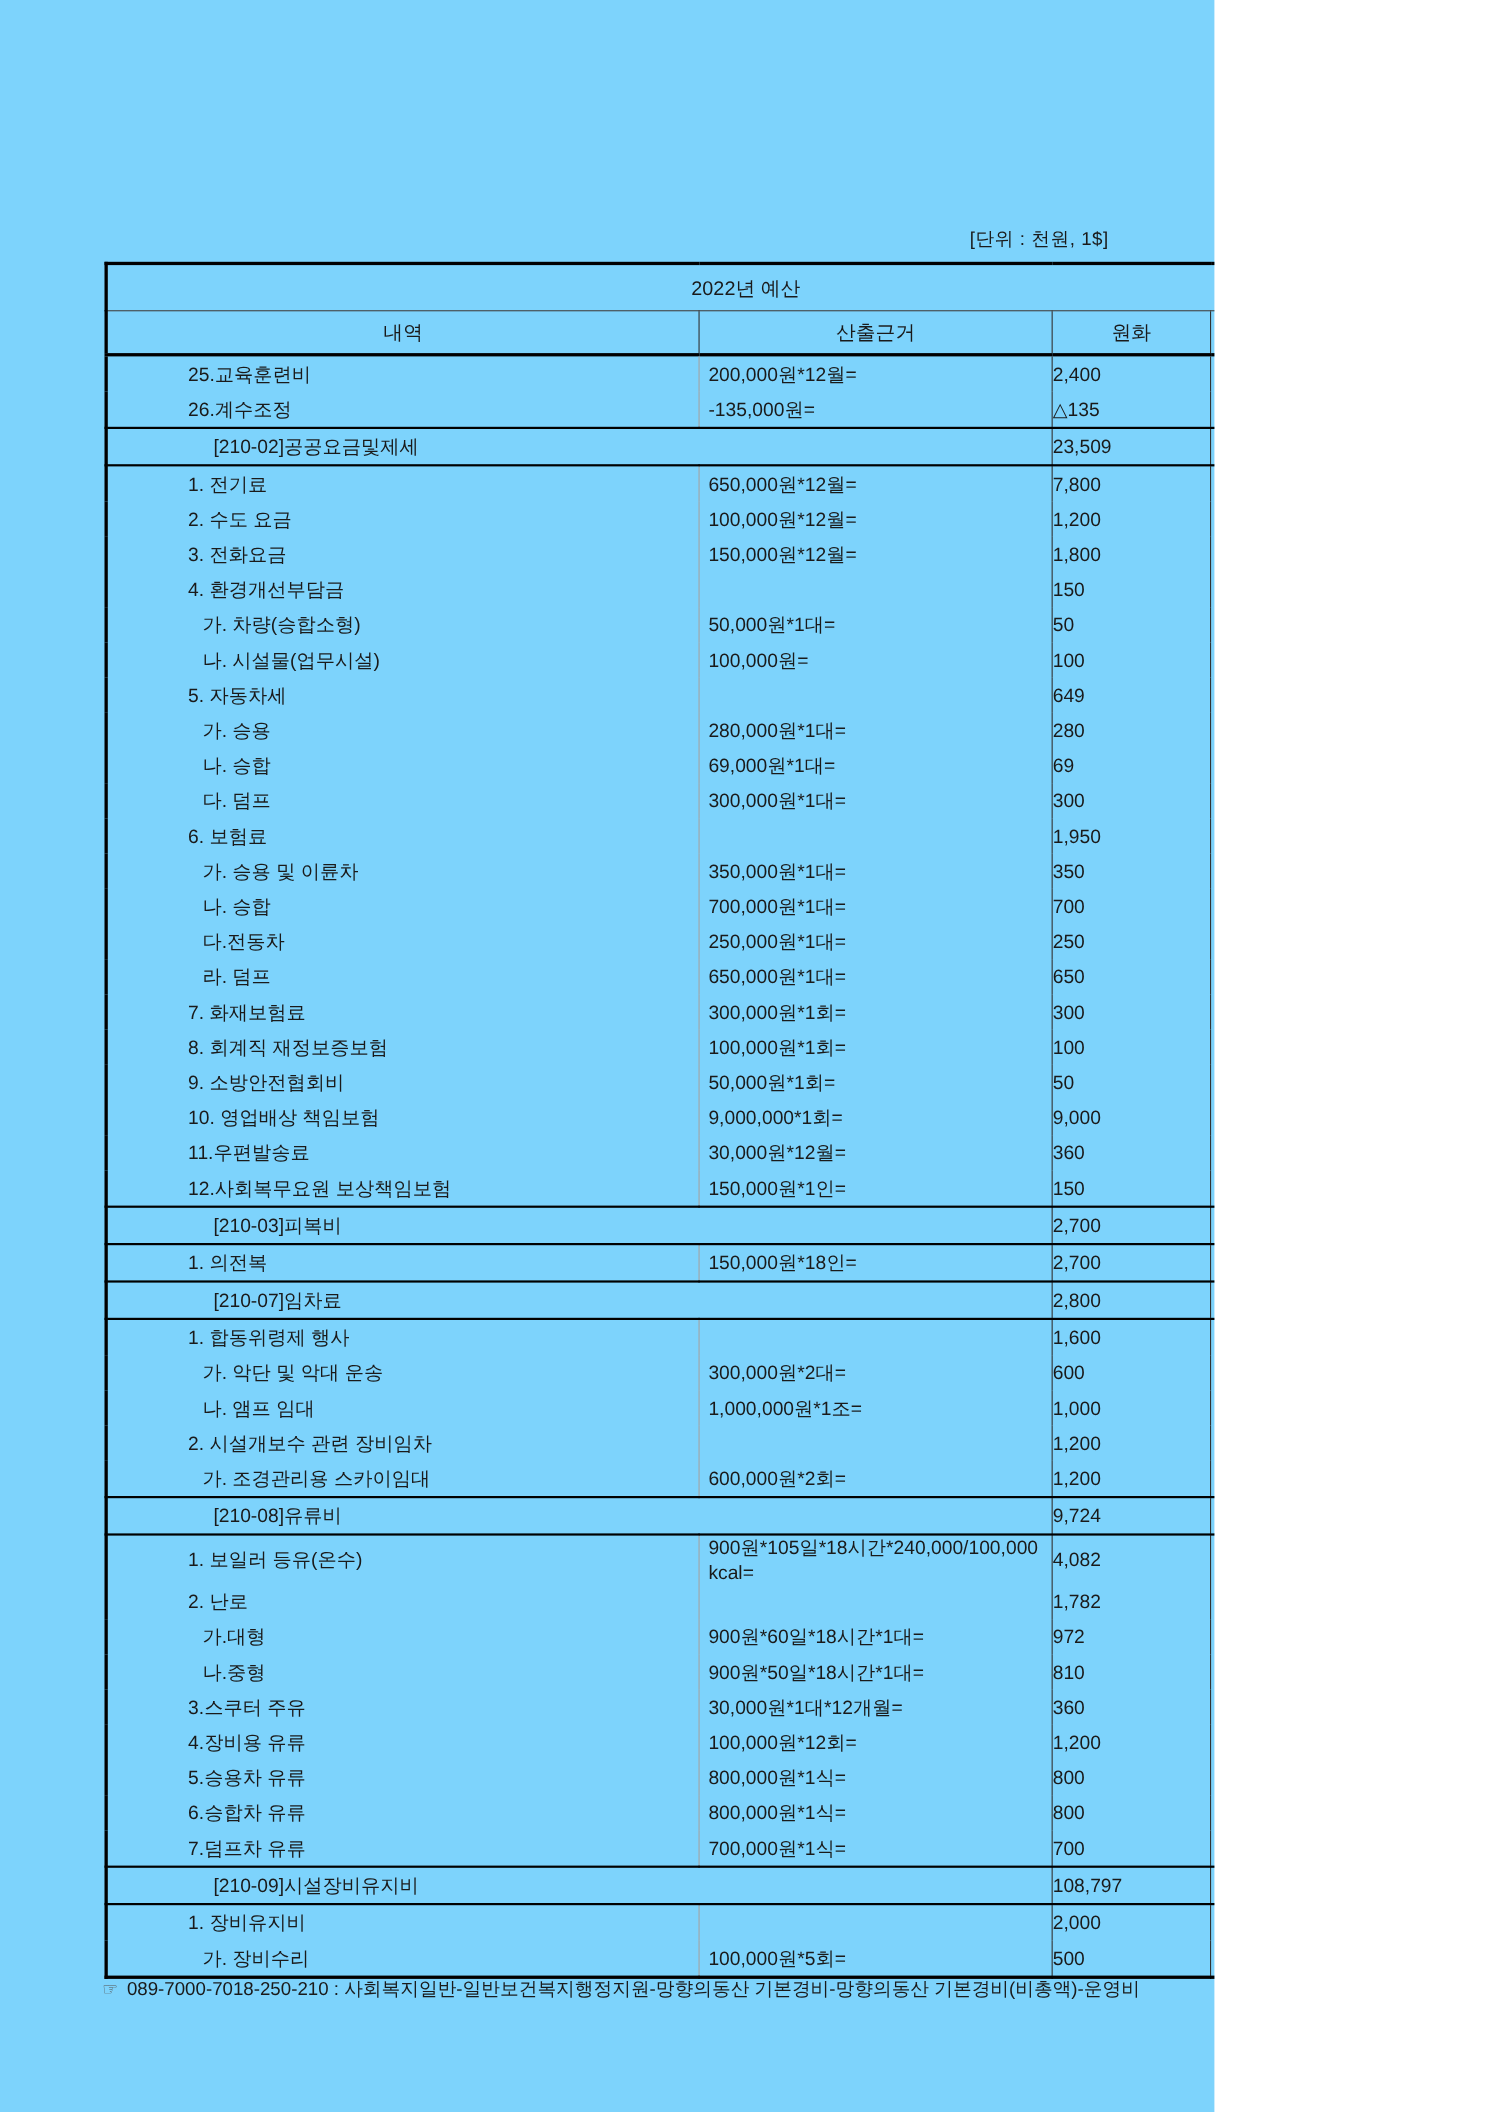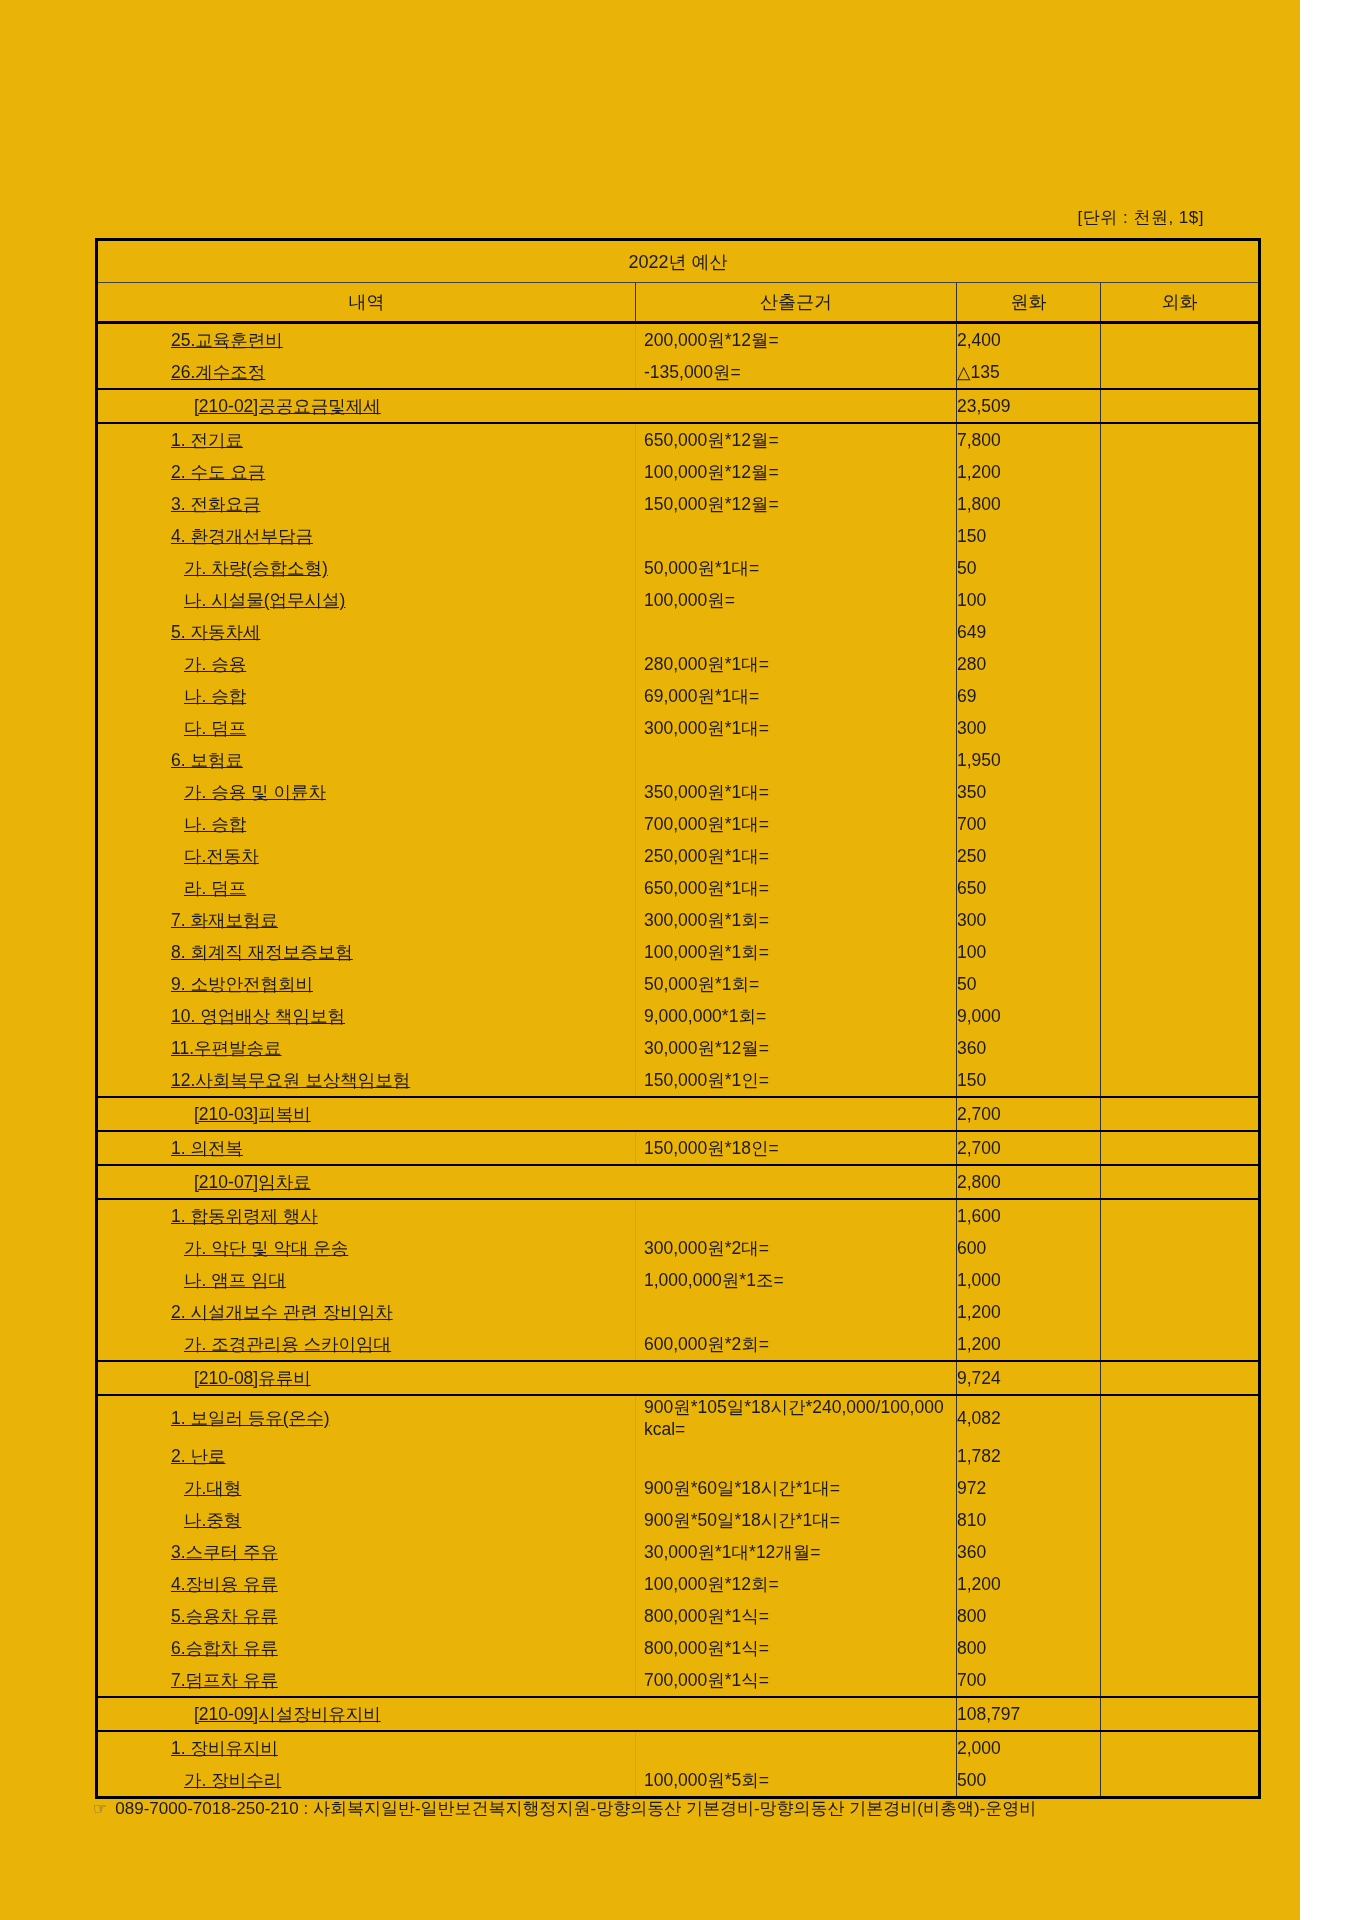--- a/index.html
+++ b/index.html
@@ -2,23 +2,23 @@
 <html><head>
 <meta charset="utf-8">
 <style>
   html, body {
     margin: 0;
     padding: 0;
     background: #ffffff;
   }
   .page {
     position: relative;
-    width: 1300px;
+    width: 1104px;
     height: 1920px;
-    background: #eab308;
+    background: #7dd3fc;
     font-family: "Liberation Sans", sans-serif;
     color: #1a1a1a;
     overflow: hidden;
   }
   .unit-label {
     position: absolute;
     top: 206px;
     right: 96px;
     font-size: 17px;
     letter-spacing: 0.5px;
@@ -50,21 +50,21 @@
   }
   thead th + th { border-left: 1px solid #333; }
   tbody td {
     height: 32px;
     vertical-align: middle;
     padding: 0;
     overflow: hidden;
     white-space: nowrap;
   }
   tbody tr.section { border-top: 2px solid #000; border-bottom: 2px solid #000; }
-  td.desc { text-align: left; text-decoration: underline; }
+  td.desc { text-align: left; }
   td.ind0 { padding-left: 96px; }
   td.ind1 { padding-left: 73px; }
   td.ind2 { padding-left: 86px; margin-left: 32px; }
   td.calc {
     border-left: 1px solid #a3a3a3;
     padding-left: 8px;
     padding-right: 4px;
     white-space: pre-line;
     line-height: 22px;
     vertical-align: middle;

